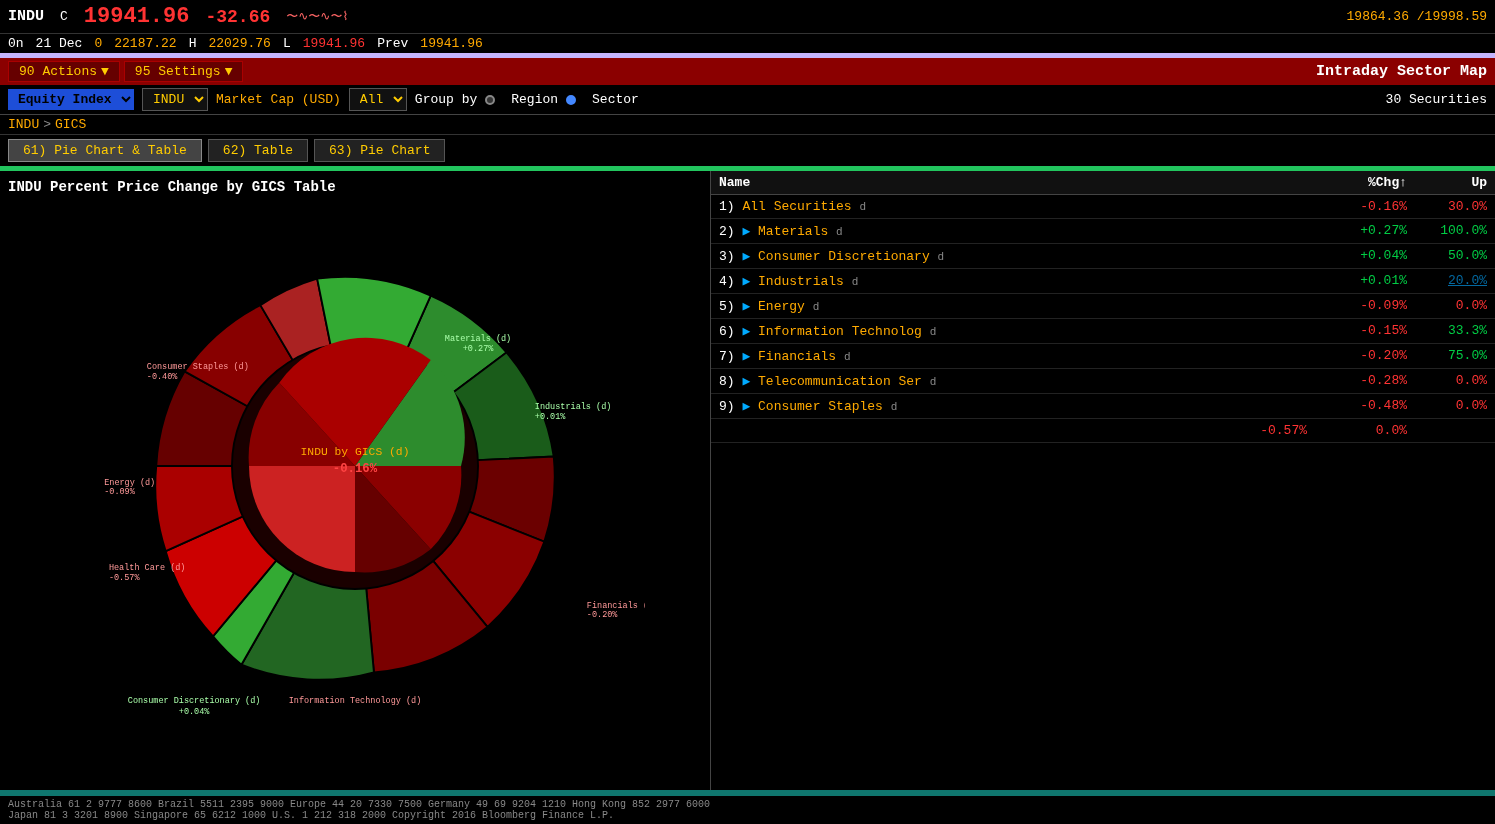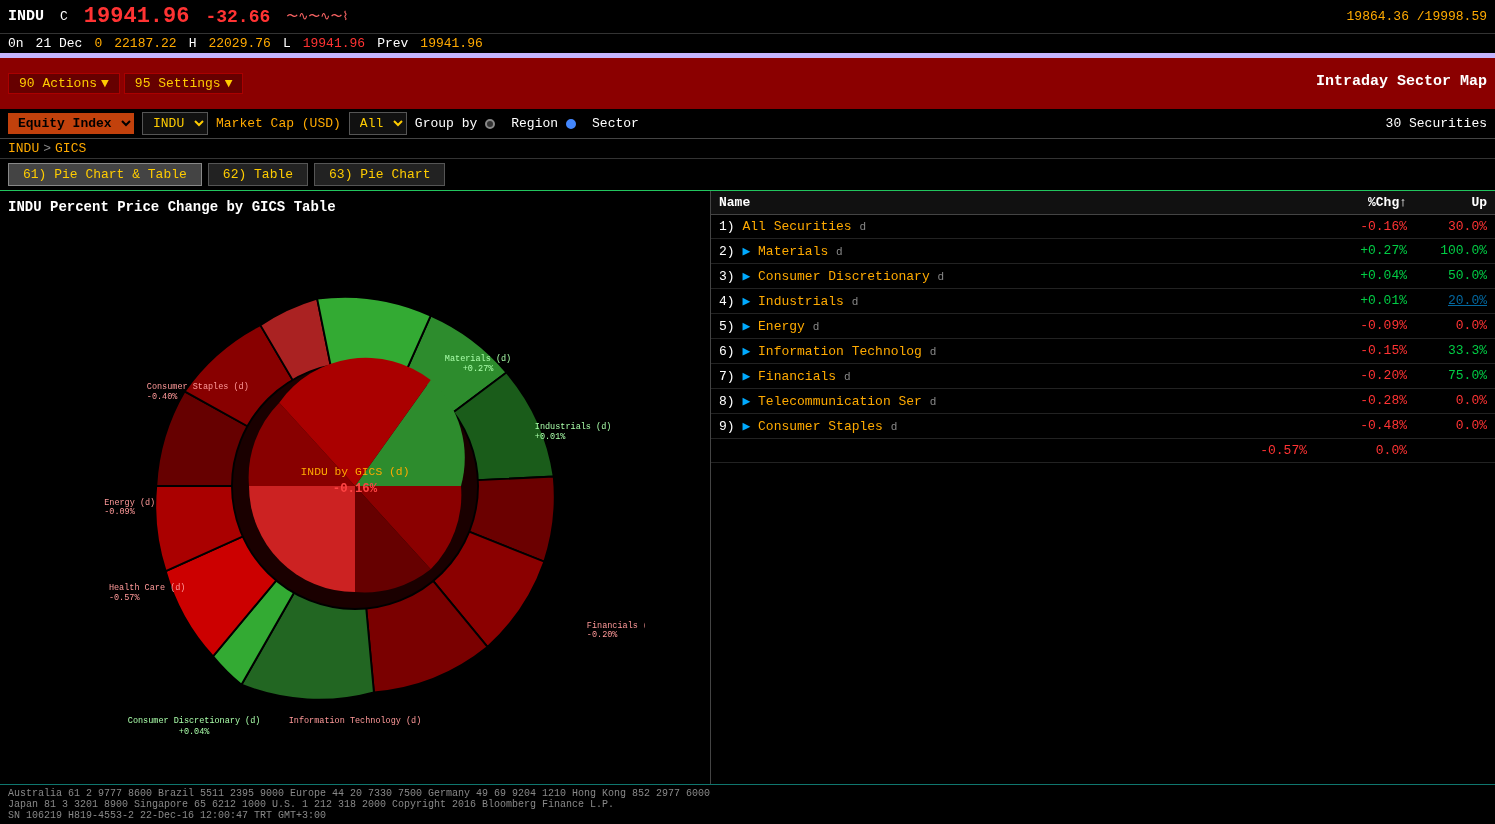--- a/index.html
+++ b/index.html
@@ -39,23 +39,23 @@
       align-items: center;
       border-bottom: 5px solid #c4b5fd;
     }
     .lbl { color: #fff; }
     .val-orange { color: #ffaa00; }
     .val-red { color: #ff3333; }
 
     
     .actions-bar {
       background: #8b0000;
-      padding: 15px 8px;
-      display: flex;
-      align-items: flex-start;
+      padding: 3px 8px;
+      display: flex;
+      align-items: center;
       gap: 4px;
     }
     .actions-btn {
       background: #660000;
       border: 1px solid #aa0000;
       color: #ffcc00;
       padding: 2px 10px;
       cursor: pointer;
       font-family: 'Courier New', monospace;
       font-size: 13px;
@@ -73,21 +73,21 @@
     
     .controls-bar {
       background: #000;
       padding: 3px 8px;
       display: flex;
       align-items: center;
       gap: 8px;
       border-bottom: 1px solid #444;
     }
     .select-box {
-      background: #c2410c;
+      background: #1d4ed8;
       color: #000;
       border: none;
       padding: 2px 6px;
       font-family: 'Courier New', monospace;
       font-size: 13px;
       cursor: pointer;
       font-weight: bold;
     }
     .select-box-dark {
       background: #111;
@@ -123,21 +123,21 @@
     .bc-link { color: #ffaa00; font-size: 13px; cursor: pointer; }
     .bc-sep { color: #888; }
     .bc-current { color: #ffaa00; font-size: 13px; }
 
     
     .tabs-bar {
       background: #000;
       padding: 4px 8px;
       display: flex;
       gap: 6px;
-      border-bottom: 1px solid #22c55e;
+      border-bottom: 5px solid #22c55e;
     }
     .tab {
       background: #222;
       border: 1px solid #555;
       color: #ffcc00;
       padding: 3px 14px;
       cursor: pointer;
       font-family: 'Courier New', monospace;
       font-size: 13px;
     }
@@ -205,21 +205,21 @@
     .td { font-size: 13px; }
     .td.right { text-align: right; }
     .td-name { color: #ffaa00; }
 
     
     .footer {
       background: #000;
       padding: 3px 8px;
       color: #888;
       font-size: 10px;
-      border-top: 1px solid #0f766e;
+      border-top: 6px solid #0f766e;
       position: fixed;
       bottom: 0;
       width: 1495px;
     }
   </style>
 </head>
 <body>
 
 <div class="ticker-bar">
   <span class="ticker-symbol">INDU</span>
@@ -424,14 +424,13 @@
           <span class="td right" style="color: rgb(255, 51, 51);">0.0%</span>
         </div>
       </div>
   </div>
 
 </div>
 
 <div class="footer">
   <div>Australia 61 2 9777 8600  Brazil 5511 2395 9000  Europe 44 20 7330  7500  Germany 49 69 9204 1210  Hong Kong 852 2977 6000</div>
   <div>Japan 81 3 3201 8900       Singapore 65 6212 1000       U.S. 1 212 318 2000       Copyright 2016 Bloomberg Finance L.P.</div>
-  <div>SN 106219 H819-4553-2  22-Dec-16  12:00:47  TRT     GMT+3:00</div>
 </div>
 
 </body></html>

